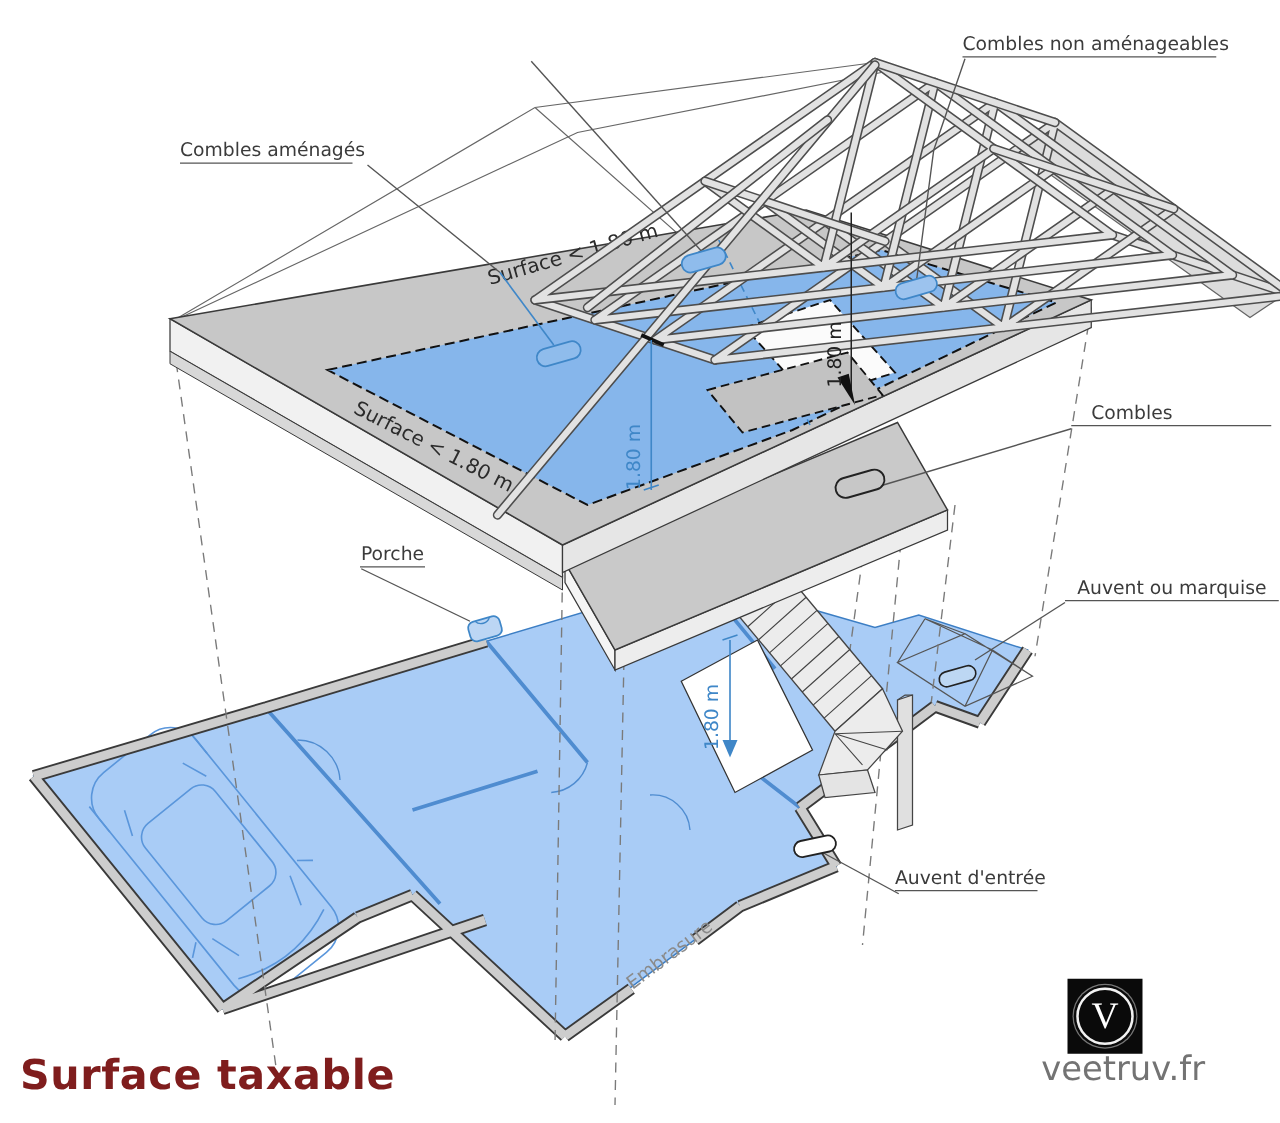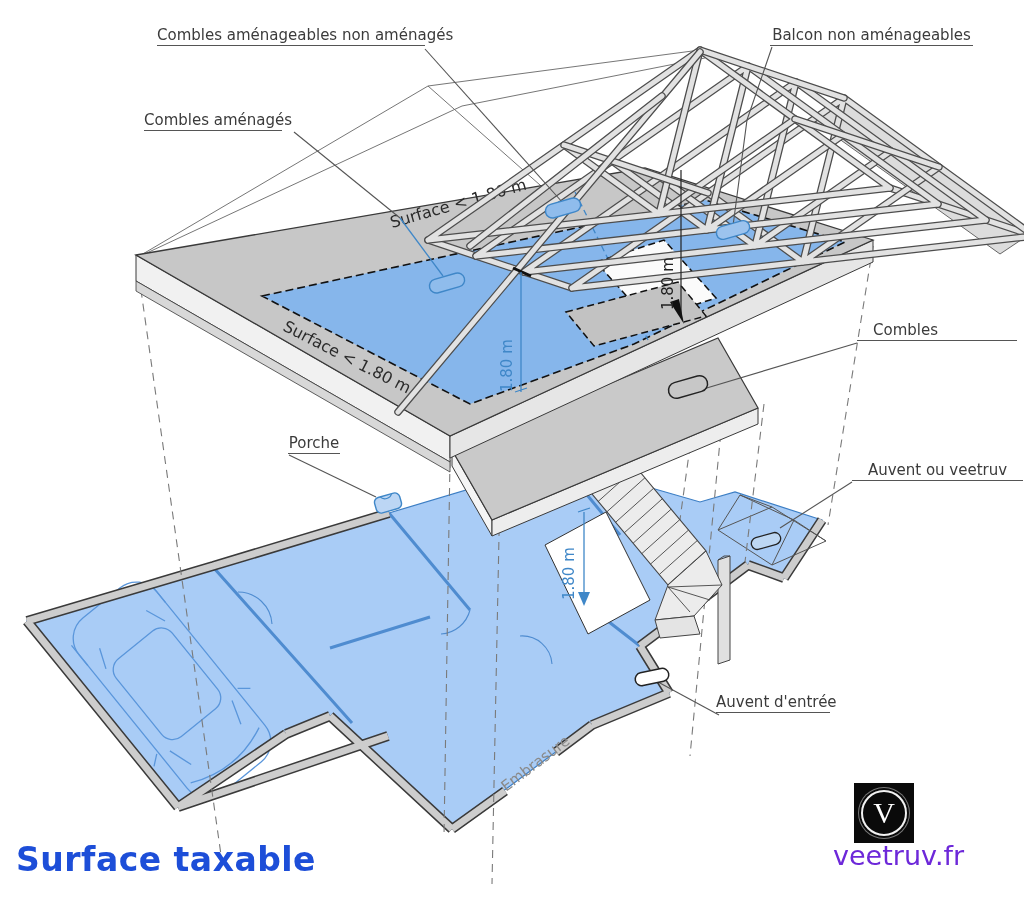--- a/index.html
+++ b/index.html
@@ -9,29 +9,29 @@
   .lbl{position:absolute;font-size:15px;color:#3b3b3b;border-bottom:1.2px solid #555;
        padding-bottom:1px;line-height:17px;white-space:nowrap;}
   .beam-o{fill:none;stroke:#4d4d4d;stroke-width:7.5;stroke-linecap:round;stroke-linejoin:round;}
   .beam-i{fill:none;stroke:#e2e2e2;stroke-width:5;stroke-linecap:round;stroke-linejoin:round;}
   .wall-o{fill:none;stroke:#3a3a3a;stroke-width:10;stroke-linecap:butt;}
   .wall-i{fill:none;stroke:#cdcdcd;stroke-width:7;stroke-linecap:butt;}
   .proj{fill:none;stroke:#7a7a7a;stroke-width:1.1;stroke-dasharray:8 6;}
   .leader{fill:none;stroke:#555;stroke-width:1.1;}
   .bluln{fill:none;stroke:#3f87c8;stroke-width:1.3;}
   .svgtxt{font-family:"DejaVu Sans","Liberation Sans",sans-serif;}
-  #title{position:absolute;left:16px;top:840px;font-size:33px;font-weight:700;color:#1d4ed8;
+  #title{position:absolute;left:16px;top:840px;font-size:33px;font-weight:700;color:#7f1d1d;
          font-family:"DejaVu Sans","Liberation Sans",sans-serif;letter-spacing:0.5px;}
   #logo{position:absolute;left:854px;top:783px;width:60px;height:60px;background:#0a0a0a;
         display:flex;align-items:center;justify-content:center;}
   #logo .ring{width:42px;height:42px;border:2px solid #f2f2f2;border-radius:50%;
         box-shadow:0 0 0 2px #0a0a0a,0 0 0 3px #777;
         display:flex;align-items:center;justify-content:center;}
   #logo .v{font-family:"Liberation Serif","DejaVu Serif",serif;font-size:30px;color:#fff;line-height:1;}
-  #site{position:absolute;left:833px;top:840px;font-size:27px;color:#6d28d9;}
+  #site{position:absolute;left:833px;top:840px;font-size:27px;color:#737373;}
 </style>
 </head>
 <body>
 
 <div id="stage">
 
 <svg width="1024" height="898" viewBox="0 0 1024 898">
   <defs>
     <g id="truss">
       <path class="beam-o" d="M-272,190 L0,0 L190,138 M-272,190 L190,138 M0,0 L-41,164 M-136,95 L-41,164 M95,69 L-41,164"></path>
@@ -185,26 +185,25 @@
         </g>
     <g transform="translate(652,677) rotate(-12)">
           <rect x="-17" y="-6.5" width="34" height="13" rx="6.5" fill="#fff" stroke="#222" stroke-width="1.5"></rect>
         </g>
     <g transform="translate(766,541) rotate(-16)">
           <rect x="-15" y="-6" width="30" height="12" rx="6" fill="#bdd7f3" stroke="#222" stroke-width="1.3"></rect>
         </g>
   </g>
 </svg>
 
-<div class="lbl" id="lab-ca" style="left:157px;top:27px;width:268px">Combles aménageables non aménagés</div>
-<div class="lbl" id="lab-cna" style="left:770px;top:27px;width:203px;text-align:center">Balcon non aménageables</div>
+<div class="lbl" id="lab-cna" style="left:770px;top:27px;width:203px;text-align:center">Combles non aménageables</div>
 <div class="lbl" id="lab-cam" style="left:144px;top:112px;width:138px">Combles aménagés</div>
 <div class="lbl" id="lab-balcon" style="left:857px;top:322px;width:160px;padding-left:16px;box-sizing:border-box">Combles</div>
 <div class="lbl" id="lab-gaine" style="left:288px;top:435px;width:52px;text-align:center">Porche</div>
-<div class="lbl" id="lab-auvent" style="left:852px;top:462px;width:171px;text-align:center">Auvent ou veetruv</div>
+<div class="lbl" id="lab-auvent" style="left:852px;top:462px;width:171px;text-align:center">Auvent ou marquise</div>
 <div class="lbl" id="lab-porche" style="left:716px;top:694px;width:114px;text-align:center">Auvent d'entrée</div>
 
 <div id="title">Surface taxable</div>
 <div id="logo">
   <div class="ring">
     <span class="v">V</span>
   </div>
 </div>
 <div id="site">veetruv.fr</div>
 

